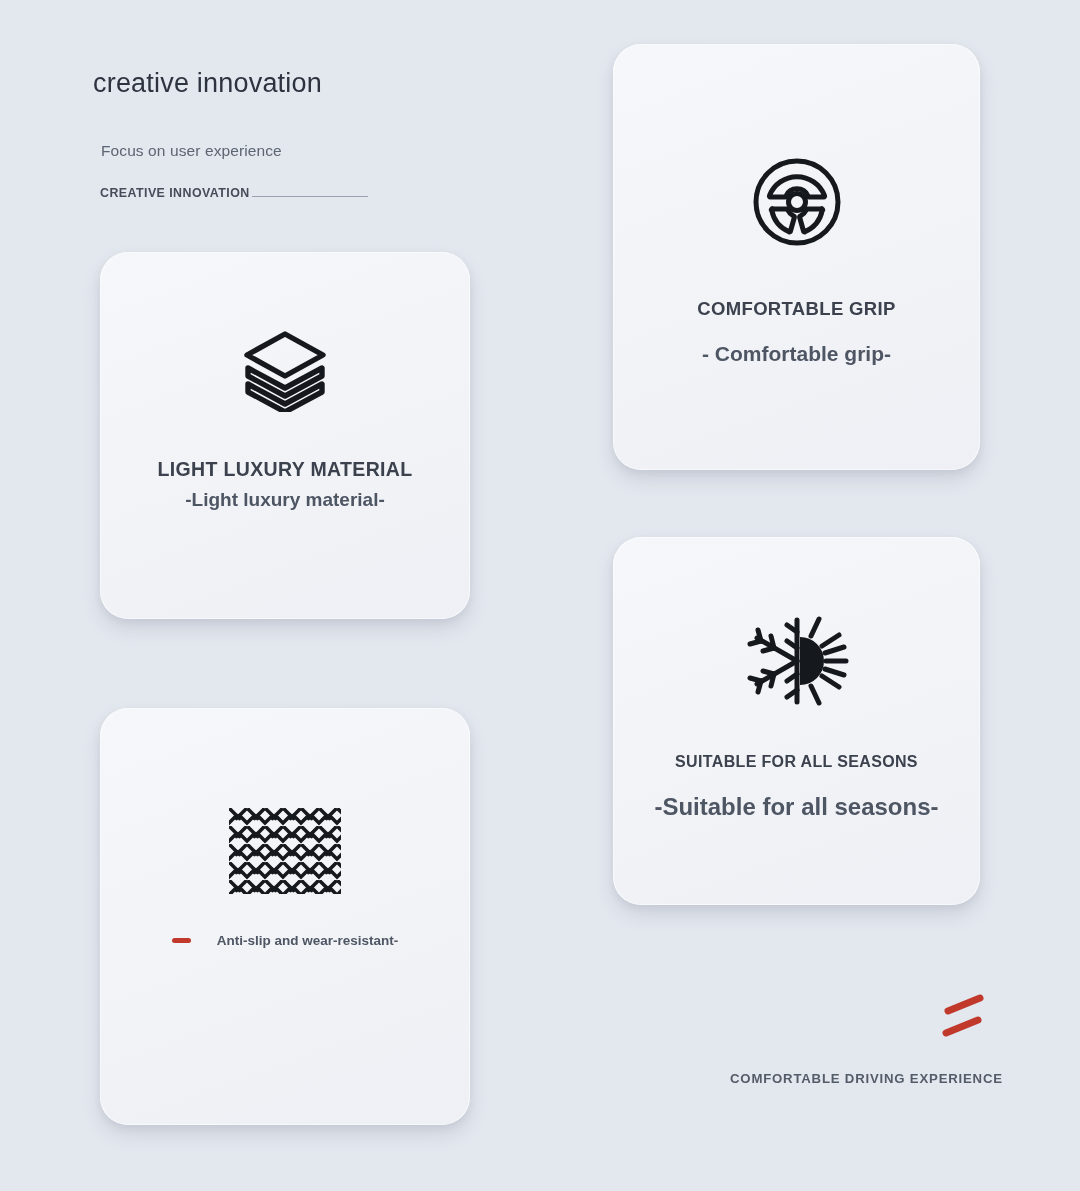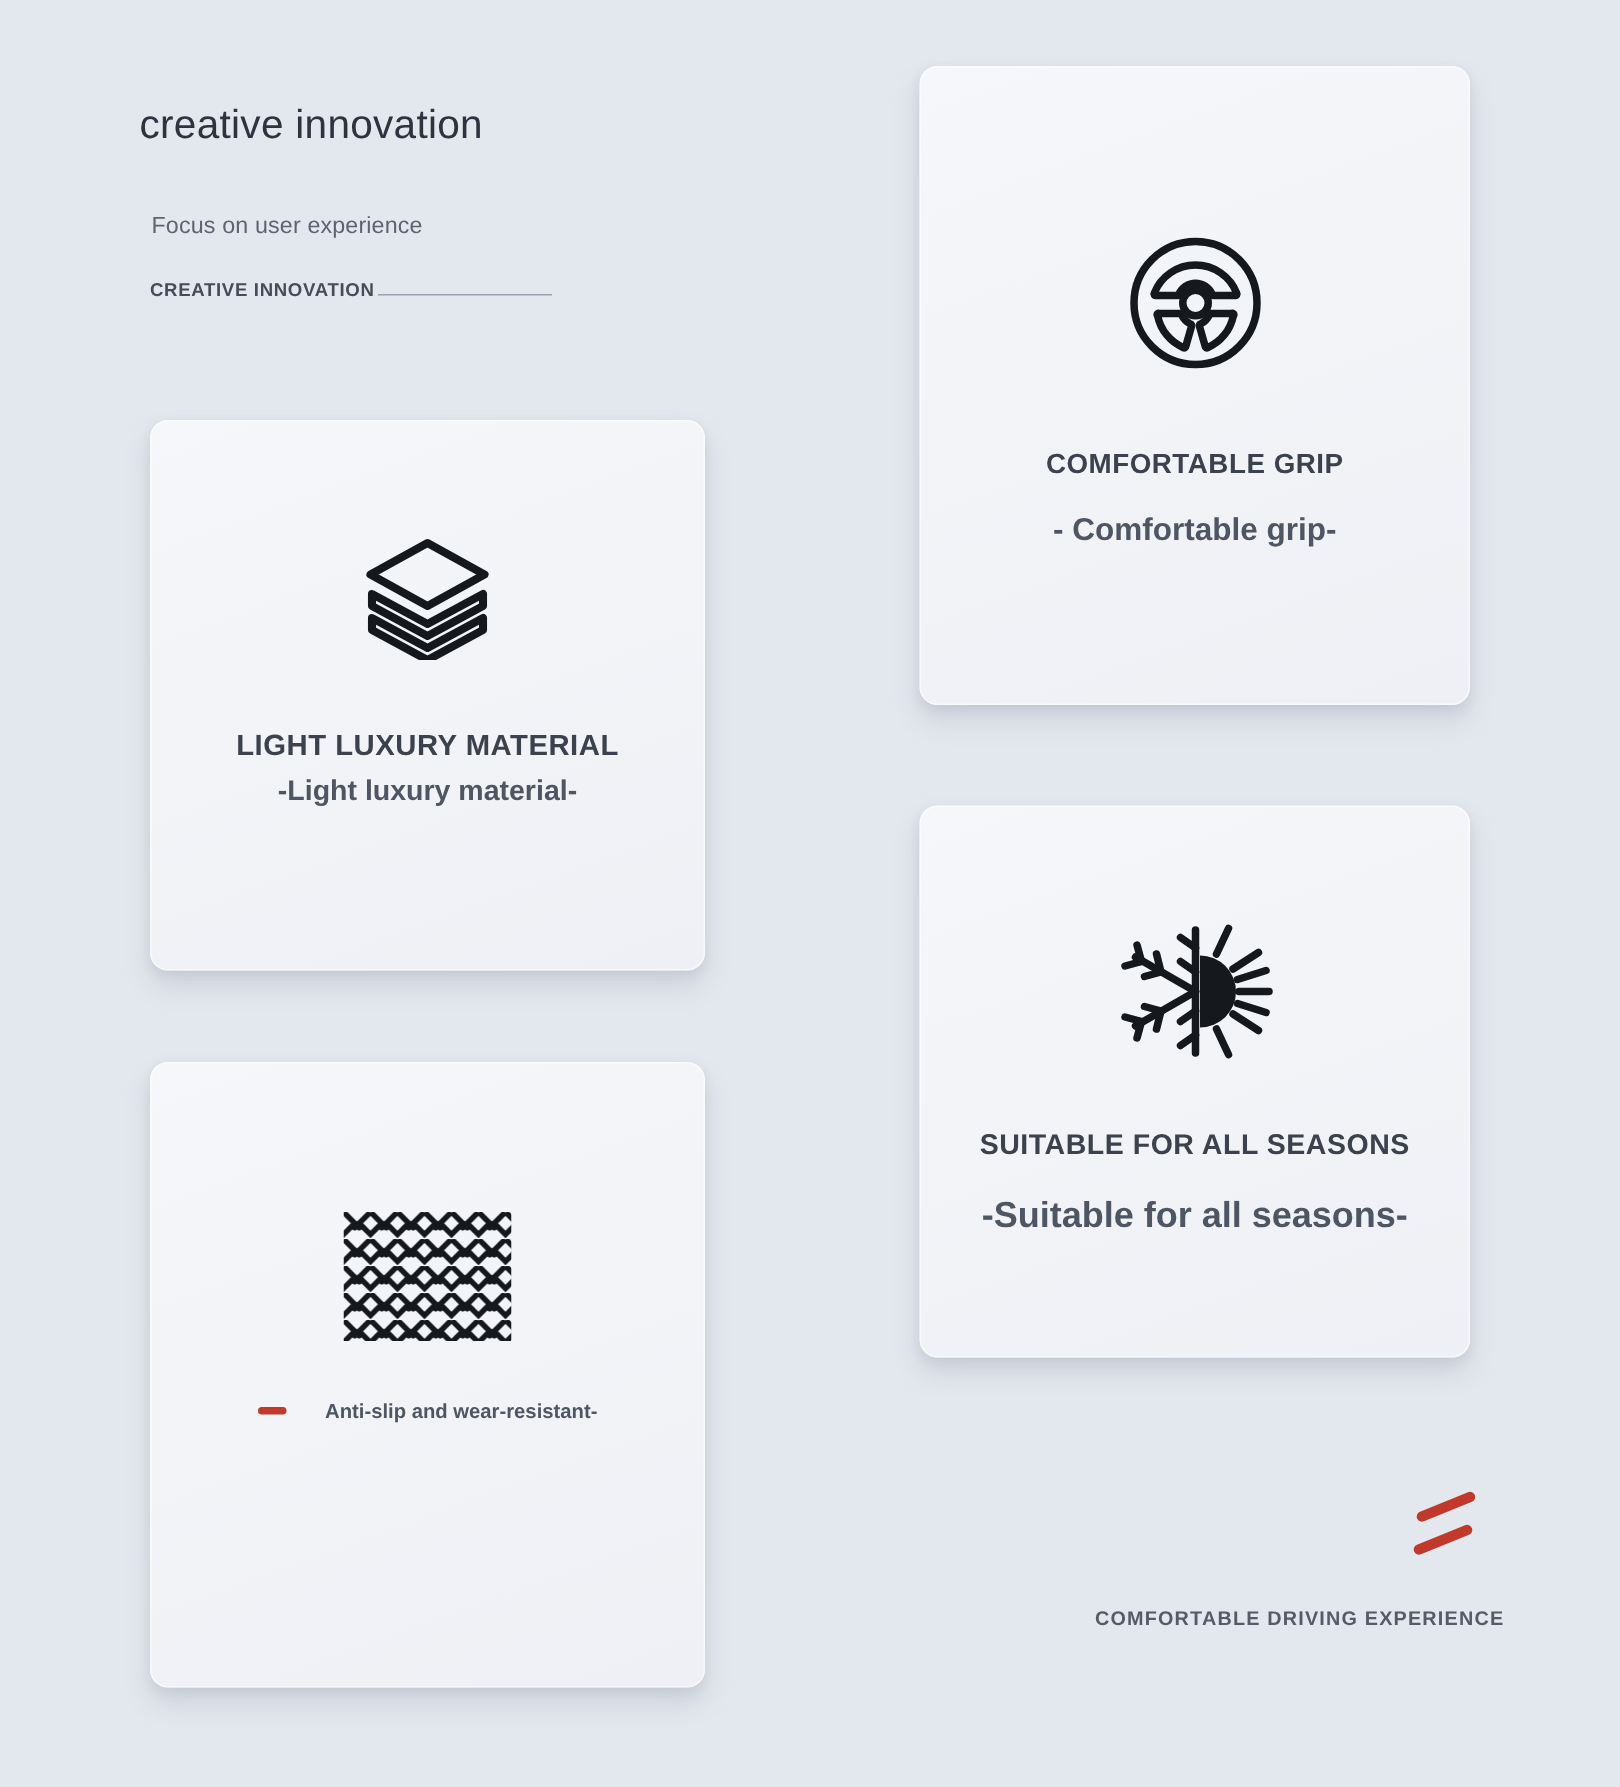--- a/index.html
+++ b/index.html
@@ -32,28 +32,28 @@
     letter-spacing:.45px;white-space:nowrap;
   }
   .hdr-rule{
     flex:1 1 auto;height:1px;background:#9aa2b1;margin-left:2px;margin-top:6px;
   }
 
   
   .card{
     position:absolute;
     background:linear-gradient(160deg,#f5f7fa 0%,#f1f3f7 55%,#eef0f5 100%);
-    border-radius:12px;
+    border-radius:28px;
     box-shadow:
       0 10px 18px rgba(120,130,150,.20),
       0 3px 7px rgba(120,130,150,.13),
       0 0 0 1px rgba(255,255,255,.55) inset;
     display:flex;flex-direction:column;align-items:center;
   }
-  #card-material{left:100px;top:280px;width:370px;height:367px;}
+  #card-material{left:100px;top:252px;width:370px;height:367px;}
   #card-antislip{left:100px;top:708px;width:370px;height:417px;}
   #card-grip{left:613px;top:44px;width:367px;height:426px;}
   #card-seasons{left:613px;top:537px;width:367px;height:368px;}
 
   .icon-box{display:flex;align-items:center;justify-content:center;}
   .card-title{
     font-weight:700;color:#3b414d;text-align:center;
     letter-spacing:.35px;white-space:nowrap;
   }
   .card-sub{
@@ -63,21 +63,21 @@
   
   #card-material .icon-box{margin-top:76px;}
   #card-material .card-title{margin-top:46px;font-size:19.5px;}
   #card-material .card-sub{margin-top:8px;font-size:19px;}
 
   #card-grip .icon-box{margin-top:110px;}
   #card-grip .card-title{margin-top:48px;font-size:18.5px;}
   #card-grip .card-sub{margin-top:22px;font-size:21px;}
 
   #card-seasons .icon-box{margin-top:78px;}
-  #card-seasons .card-title{margin-top:46px;font-size:19px;}
+  #card-seasons .card-title{margin-top:46px;font-size:16px;}
   #card-seasons .card-sub{margin-top:22px;font-size:24px;}
 
   #card-antislip .icon-box{margin-top:100px;}
   #card-antislip .card-title{margin-top:45px;font-size:20.5px;}
   #card-antislip .sub-row{
     margin-top:39px;display:flex;align-items:center;justify-content:center;gap:26px;
   }
   #card-antislip .red-dash{
     width:19px;height:5px;border-radius:3px;background:#c0392b;flex:none;
   }

